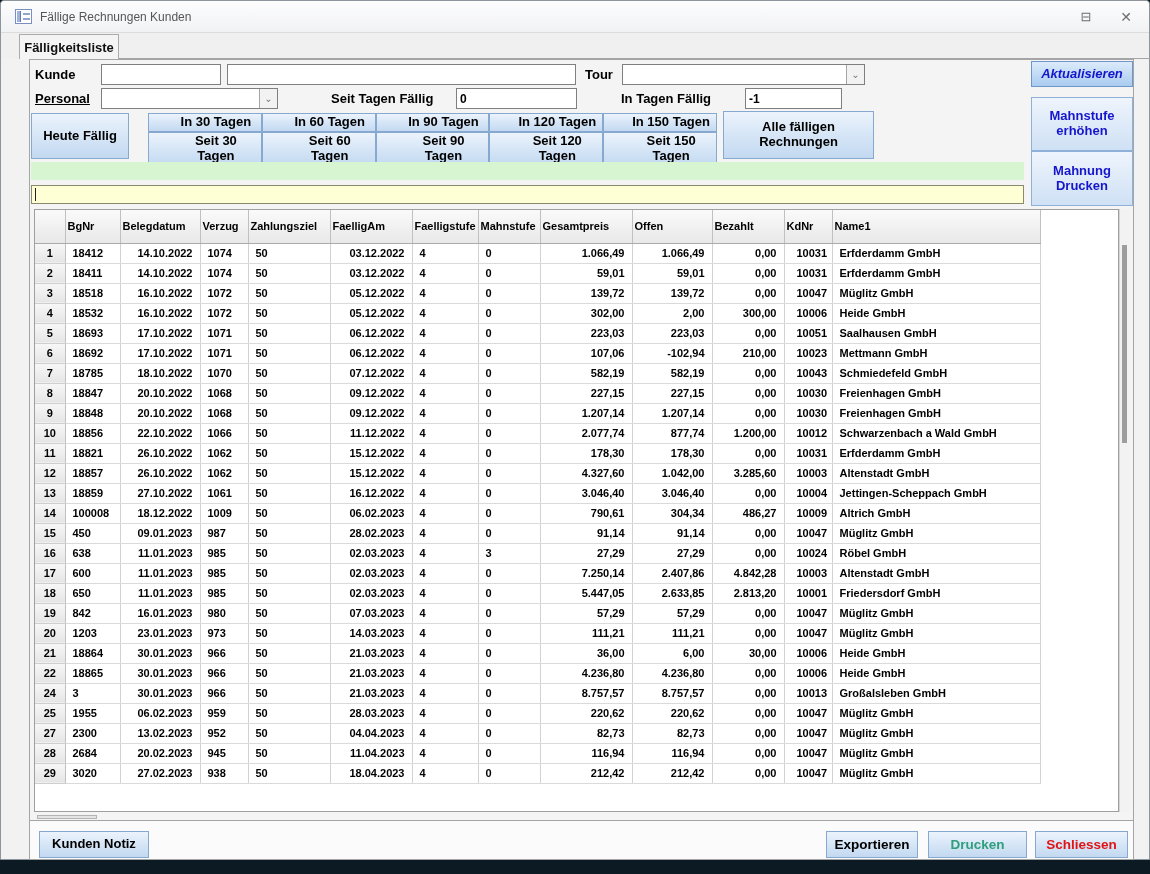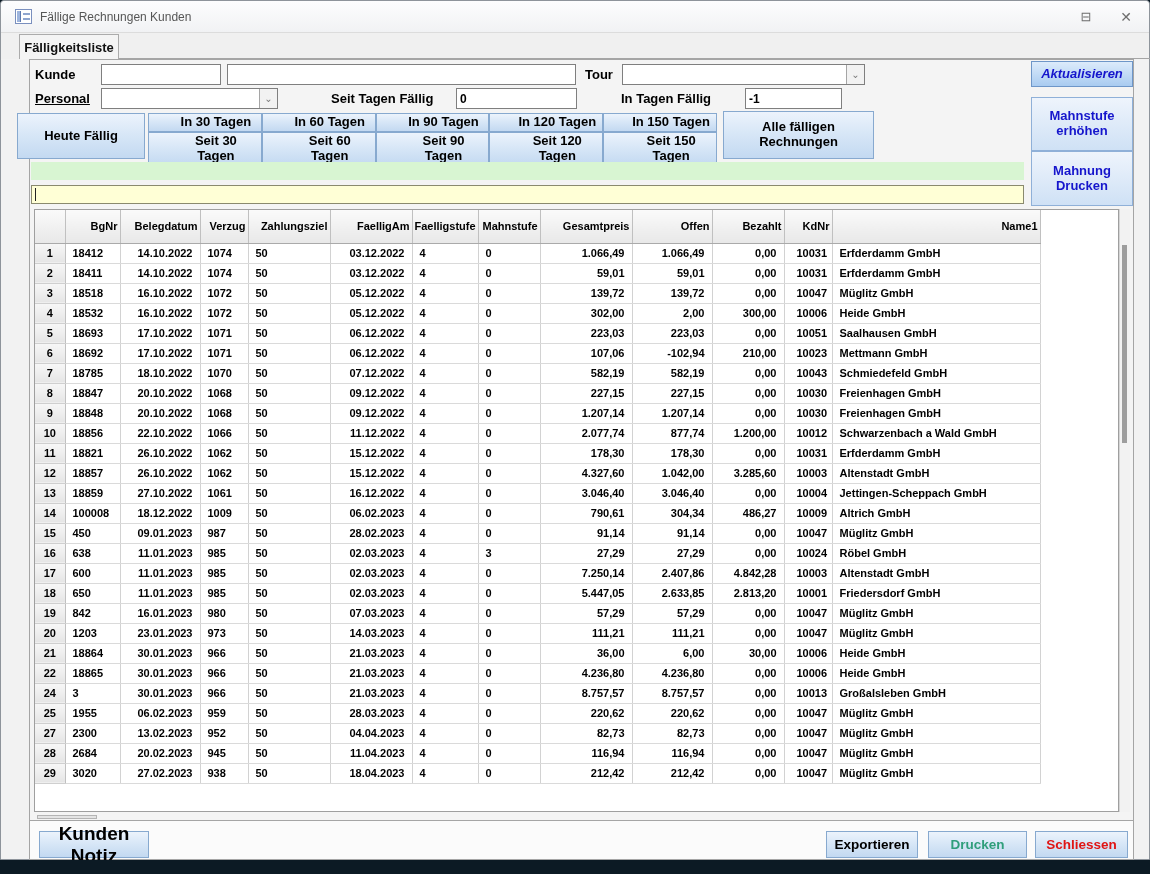--- a/index.html
+++ b/index.html
@@ -42,21 +42,21 @@
   .qcol .btn{position:relative;flex:1;font-size:13px;padding-left:28px;}
   .txt-green{color:#2f9e7b;} .txt-red{color:#e01414;}
   
   .greenbar{position:absolute;left:30px;top:161px;width:993px;height:18px;background:#d8f5d2;}
   .yellowbar{position:absolute;left:30px;top:184px;width:993px;height:19px;background:#ffffd6;border:1px solid #8a8a6e;}
   .caret{position:absolute;left:3px;top:2px;width:1px;height:13px;background:#222;}
   
   .tablewrap{position:absolute;left:33px;top:208px;width:1085px;height:603px;background:#fff;border:1px solid #9f9f9f;overflow:hidden;}
   table{border-collapse:collapse;table-layout:fixed;width:1005px;}
   thead th{height:33px;background:linear-gradient(#fafafa,#e8e8e8);border-right:1px solid #c0c0c0;border-bottom:1px solid #aaa;
-           font-size:11px;font-weight:bold;color:#000;text-align:right;padding:0 2px;overflow:hidden;white-space:nowrap;}
+           font-size:11px;font-weight:bold;color:#000;text-align:left;padding:0 2px;overflow:hidden;white-space:nowrap;}
   tbody th{height:20px;background:linear-gradient(#f7f7f7,#e5e5e5);border-right:1px solid #c0c0c0;border-bottom:1px solid #cfcfcf;
            font-size:11px;font-weight:bold;text-align:center;}
   tbody td{height:20px;border-right:1px solid #d2d2d2;border-bottom:1px solid #dadada;background:#fff;
            font-size:11px;font-weight:bold;color:#000;padding:0 7px;overflow:hidden;white-space:nowrap;}
   td.a-r{text-align:right;} td.a-l{text-align:left;} td.a-c{text-align:center;padding:0 12px;}
   .vscroll{position:absolute;left:1118px;top:208px;width:11px;height:603px;background:#f2f2f2;border-left:1px solid #d5d5d5;}
   .vthumb{position:absolute;left:2px;top:36px;width:5px;height:198px;background:#9d9d9d;}
   .hscroll-hint{position:absolute;left:36px;top:814px;width:60px;height:4px;background:#e4e4e4;border:1px solid #b4b4b4;}
   
   .bottombar{position:absolute;left:28px;top:820px;width:1105px;height:39px;background:#fbfbfb;
@@ -96,21 +96,21 @@
 
     <div class="lbl" style="left:34px;top:90px;text-decoration:underline;">Personal</div>
     <div class="combo" style="left:100px;top:87px;width:177px;">
       <span class="arrow">⌄</span>
     </div>
     <div class="lbl" style="left:330px;top:90px;">Seit Tagen Fällig</div>
     <input class="tbox" style="left: 455px; top: 87px; width: 121px;" value="0">
     <div class="lbl" style="left:620px;top:90px;">In Tagen Fällig</div>
     <input class="tbox" style="left: 744px; top: 87px; width: 97px;" value="-1">
 
-    <button class="btn" style="left:16px;top:112px;width:128px;height:46px;">Heute Fällig</button>
+    <button class="btn" style="left:30px;top:112px;width:98px;height:46px;">Heute Fällig</button>
     <div class="qcols">
       <div class="qcol">
         <button class="btn">In 30 Tagen</button>
         <button class="btn">Seit 30 Tagen</button>
       </div>
       <div class="qcol">
         <button class="btn">In 60 Tagen</button>
         <button class="btn">Seit 60 Tagen</button>
       </div>
       <div class="qcol">
@@ -579,20 +579,20 @@
             </tr>
           </tbody>
       </table>
     </div>
     <div class="vscroll">
       <div class="vthumb"></div>
     </div>
     <div class="hscroll-hint"></div>
 
     <div class="bottombar"></div>
-    <button class="btn" style="left:38px;top:830px;width:110px;height:27px;font-size:19px;">Kunden Notiz</button>
+    <button class="btn" style="left:38px;top:830px;width:110px;height:27px;font-size:13px;">Kunden Notiz</button>
     <button class="btn" style="left:825px;top:830px;width:92px;height:27px;font-size:13.5px;">Exportieren</button>
     <button class="btn txt-green" style="left:927px;top:830px;width:99px;height:27px;font-size:13.5px;">Drucken</button>
     <button class="btn txt-red" style="left:1034px;top:830px;width:93px;height:27px;font-size:13.5px;">Schliessen</button>
 
   </div>
   <div class="desktop"></div>
 </div>
 
 </body></html>

